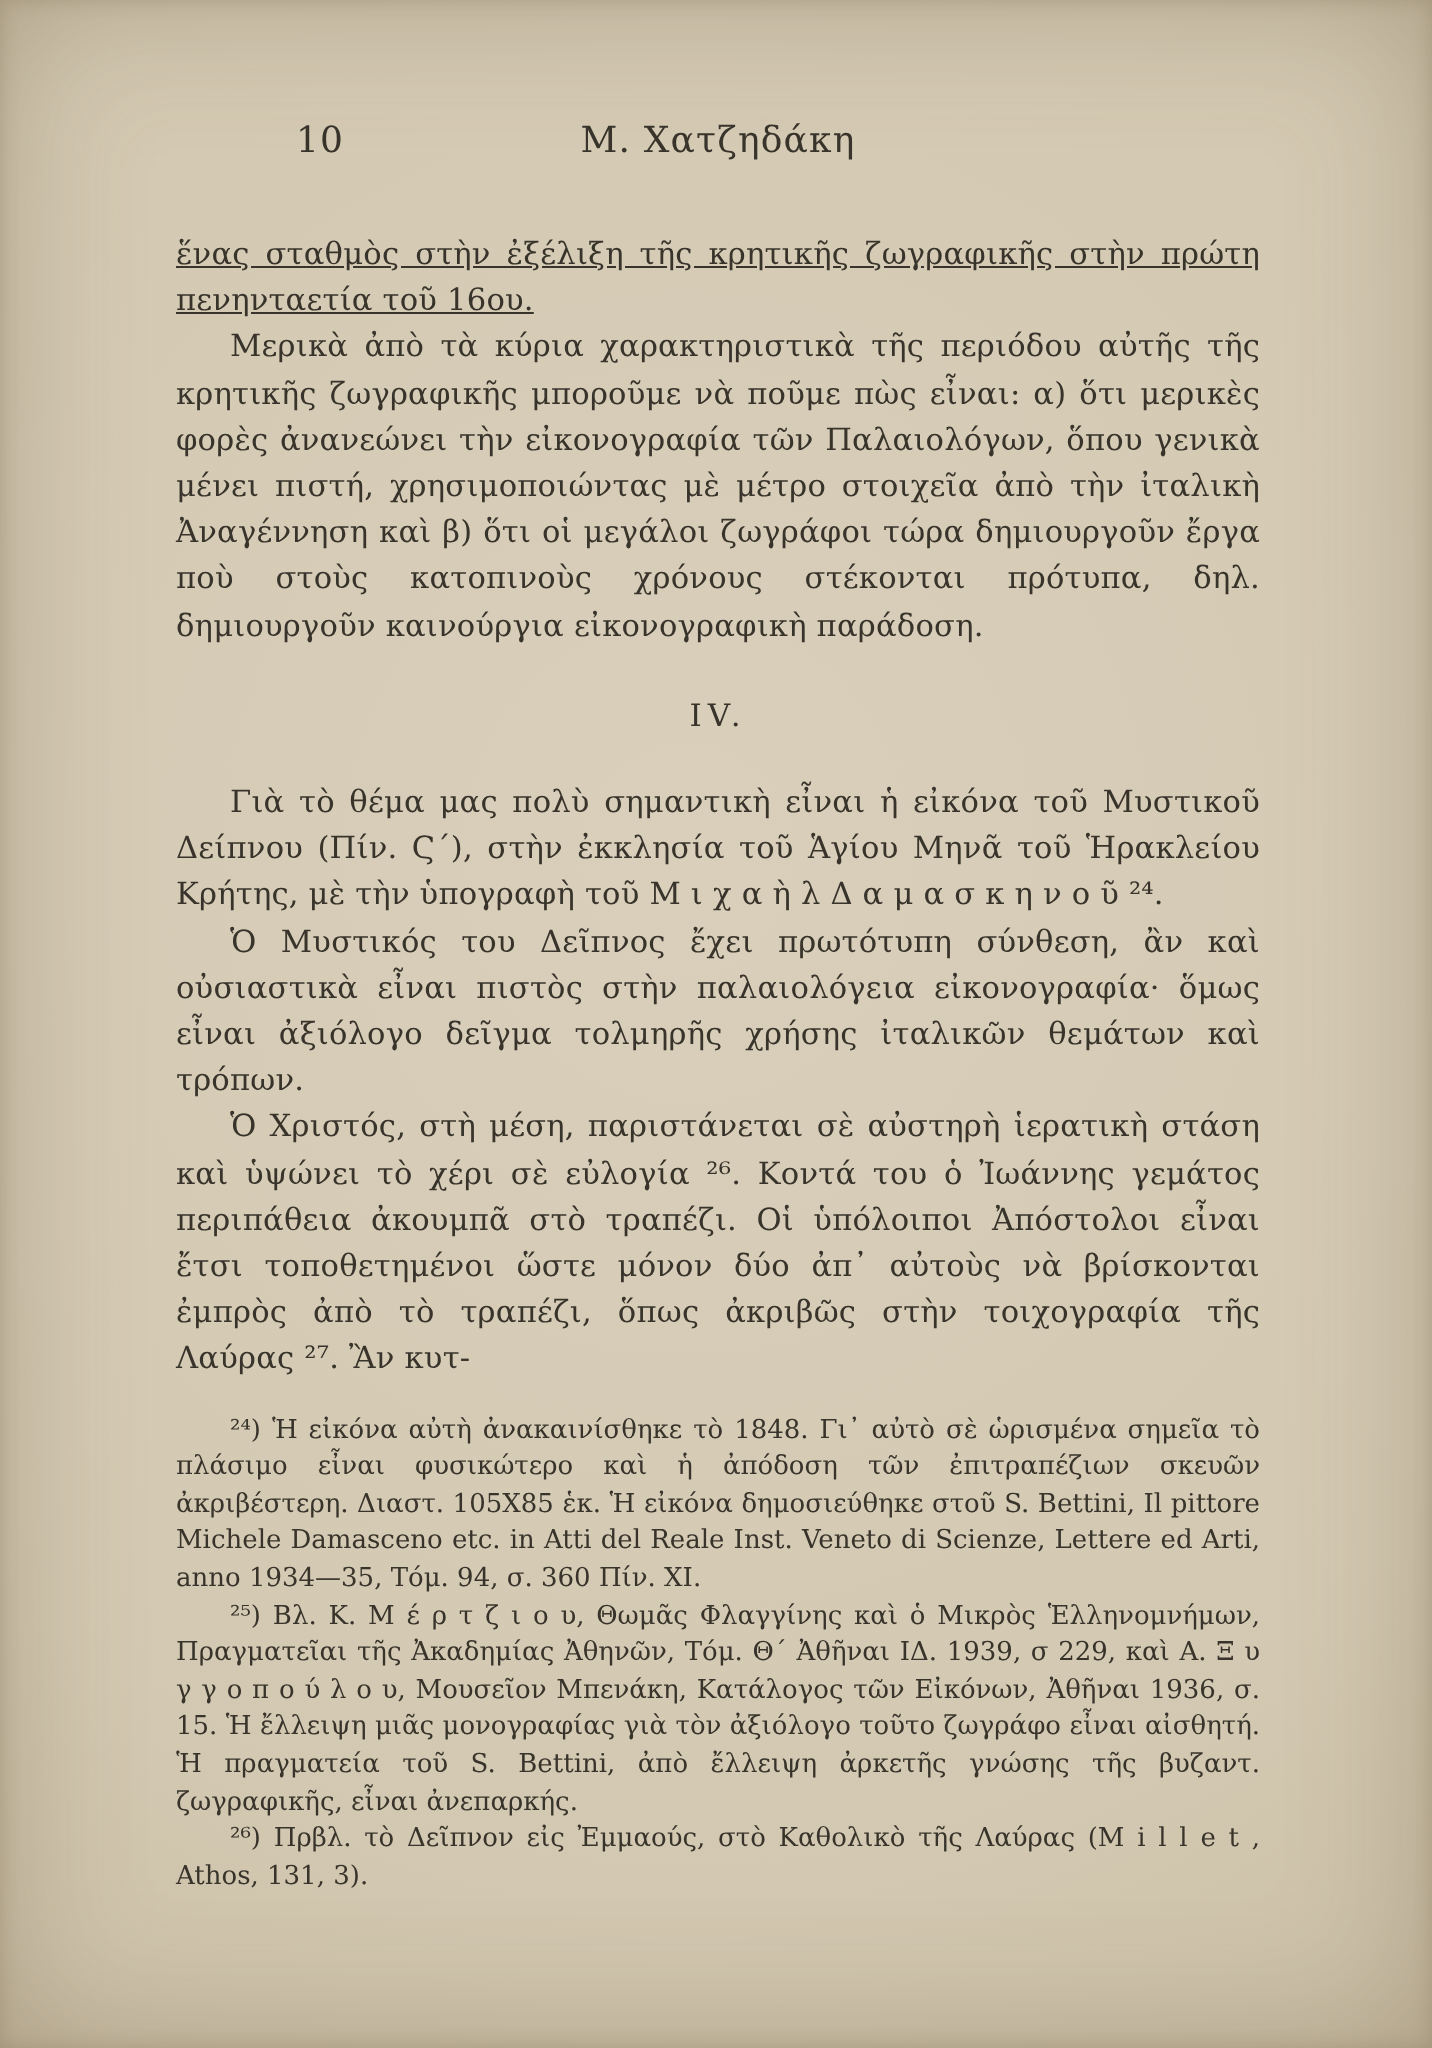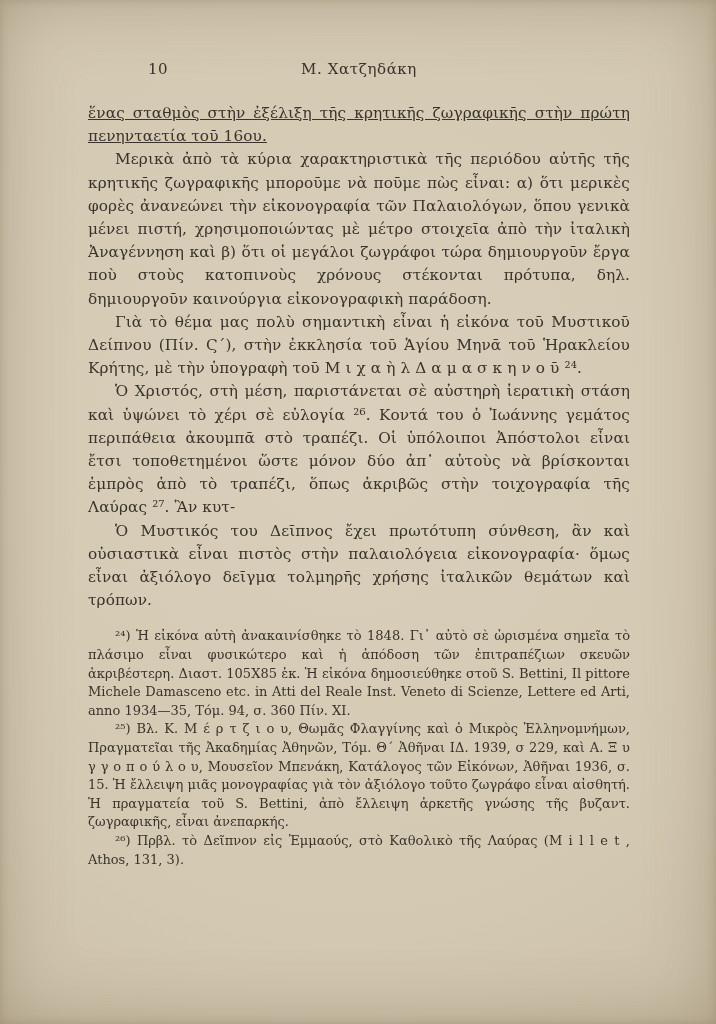--- a/index.html
+++ b/index.html
@@ -17,22 +17,22 @@
     background: radial-gradient(ellipse 120% 90% at 48% 42%,
                 var(--paper_light, #dacfbb) 0%,
                 var(--paper, #d3c8b1) 55%,
                 var(--paper_edge, #c3b69c) 100%);
     box-shadow: inset 0 0 70px rgba(96,80,52,0.30), inset 0 0 10px rgba(96,80,52,0.22);
     padding: 60px 86px 0 88px;
   }
   .running-header {
     position: relative;
     height: 22px;
-    margin-bottom: 20px;
-    font-size: 15px;
+    margin-bottom: 34px;
+    font-size: 18px;
   }
   .pgnum {
     position: absolute;
     left: 60px;
     top: 0;
     letter-spacing: 0.5px;
   }
   .runtitle {
     display: block;
     text-align: center;
@@ -69,24 +69,25 @@
 
   <div class="running-header">
     <span class="pgnum">10</span>
     <span class="runtitle">Μ. Χατζηδάκη</span>
   </div>
 
   <div class="text-block">
     <p class="para noindent">ἕνας σταθμὸς στὴν ἐξέλιξη τῆς κρητικῆς ζωγραφικῆς στὴν πρώτη πενηνταετία τοῦ 16ου.</p>
     <p class="para">Μερικὰ ἀπὸ τὰ κύρια χαρακτηριστικὰ τῆς περιόδου αὐτῆς τῆς κρητικῆς ζωγραφικῆς μποροῦμε νὰ ποῦμε πὼς εἶναι: α) ὅτι μερικὲς φορὲς ἀνανεώνει τὴν εἰκονογραφία τῶν Παλαιολόγων, ὅπου γενικὰ μένει πιστή, χρησιμοποιώντας μὲ μέτρο στοιχεῖα ἀπὸ τὴν ἰταλικὴ Ἀναγέννηση καὶ β) ὅτι οἱ μεγάλοι ζωγράφοι τώρα δημιουργοῦν ἔργα ποὺ στοὺς κατοπινοὺς χρόνους στέκονται πρότυπα, δηλ. δημιουργοῦν καινούργια εἰκονογραφικὴ παράδοση.</p>
 
+    <h2 class="section-heading">IV.</h2>
 
     <p class="para">Γιὰ τὸ θέμα μας πολὺ σημαντικὴ εἶναι ἡ εἰκόνα τοῦ Μυστικοῦ Δείπνου (Πίν. Ϛ´), στὴν ἐκκλησία τοῦ Ἁγίου Μηνᾶ τοῦ Ἡρακλείου Κρήτης, μὲ τὴν ὑπογραφὴ τοῦ Μ ι χ α ὴ λ  Δ α μ α σ κ η ν ο ῦ ²⁴.</p>
+    <p class="para">Ὁ Μυστικός του Δεῖπνος ἔχει πρωτότυπη σύνθεση, ἂν καὶ οὐσιαστικὰ εἶναι πιστὸς στὴν παλαιολόγεια εἰκονογραφία· ὅμως εἶναι ἀξιόλογο δεῖγμα τολμηρῆς χρήσης ἰταλικῶν θεμάτων καὶ τρόπων.</p>
     <p class="para">Ὁ Χριστός, στὴ μέση, παριστάνεται σὲ αὐστηρὴ ἱερατικὴ στάση καὶ ὑψώνει τὸ χέρι σὲ εὐλογία ²⁶. Κοντά του ὁ Ἰωάννης γεμάτος περιπάθεια ἀκουμπᾶ στὸ τραπέζι. Οἱ ὑπόλοιποι Ἀπόστολοι εἶναι ἔτσι τοποθετημένοι ὥστε μόνον δύο ἀπ᾽ αὐτοὺς νὰ βρίσκονται ἐμπρὸς ἀπὸ τὸ τραπέζι, ὅπως ἀκριβῶς στὴν τοιχογραφία τῆς Λαύρας ²⁷. Ἂν κυτ-</p>
-    <p class="para">Ὁ Μυστικός του Δεῖπνος ἔχει πρωτότυπη σύνθεση, ἂν καὶ οὐσιαστικὰ εἶναι πιστὸς στὴν παλαιολόγεια εἰκονογραφία· ὅμως εἶναι ἀξιόλογο δεῖγμα τολμηρῆς χρήσης ἰταλικῶν θεμάτων καὶ τρόπων.</p>
   </div>
 
   <div class="footnotes">
     <p class="fn"><span class="fn-marker">²⁴)</span> <span>Ἡ εἰκόνα αὐτὴ ἀνακαινίσθηκε τὸ 1848. Γι᾽ αὐτὸ σὲ ὡρισμένα σημεῖα τὸ πλάσιμο εἶναι φυσικώτερο καὶ ἡ ἀπόδοση τῶν ἐπιτραπέζιων σκευῶν ἀκριβέστερη. Διαστ. 105Χ85 ἑκ. Ἡ εἰκόνα δημοσιεύθηκε στοῦ S. Bettini, Il pittore Michele Damasceno etc. in Atti del Reale Inst. Veneto di Scienze, Lettere ed Arti, anno 1934—35, Τόμ. 94, σ. 360 Πίν. XI.</span></p>
     <p class="fn"><span class="fn-marker">²⁵)</span> <span>Βλ. Κ. Μ έ ρ τ ζ ι ο υ, Θωμᾶς Φλαγγίνης καὶ ὁ Μικρὸς Ἑλληνομνήμων, Πραγματεῖαι τῆς Ἀκαδημίας Ἀθηνῶν, Τόμ. Θ´ Ἀθῆναι ΙΔ. 1939, σ 229, καὶ Α. Ξ υ γ γ ο π ο ύ λ ο υ, Μουσεῖον Μπενάκη, Κατάλογος τῶν Εἰκόνων, Ἀθῆναι 1936, σ. 15. Ἡ ἔλλειψη μιᾶς μονογραφίας γιὰ τὸν ἀξιόλογο τοῦτο ζωγράφο εἶναι αἰσθητή. Ἡ πραγματεία τοῦ S. Bettini, ἀπὸ ἔλλειψη ἀρκετῆς γνώσης τῆς βυζαντ. ζωγραφικῆς, εἶναι ἀνεπαρκής.</span></p>
     <p class="fn"><span class="fn-marker">²⁶)</span> <span>Πρβλ. τὸ Δεῖπνον εἰς Ἐμμαούς, στὸ Καθολικὸ τῆς Λαύρας (M i l l e t , Athos, 131, 3).</span></p>
 
   </div>
 
 </div>

